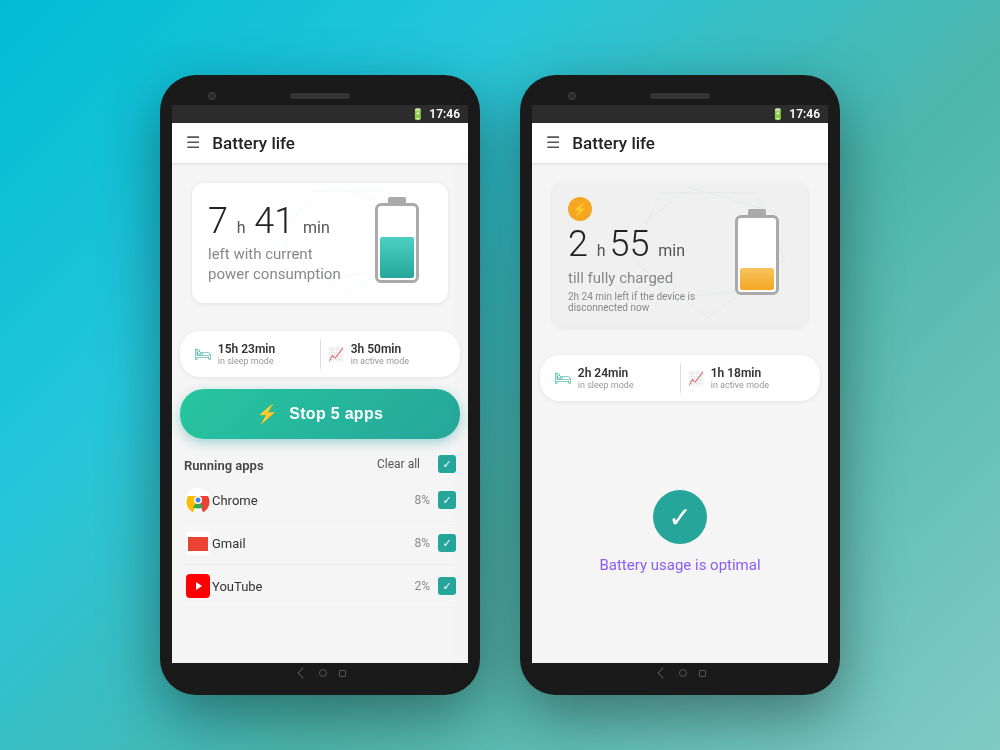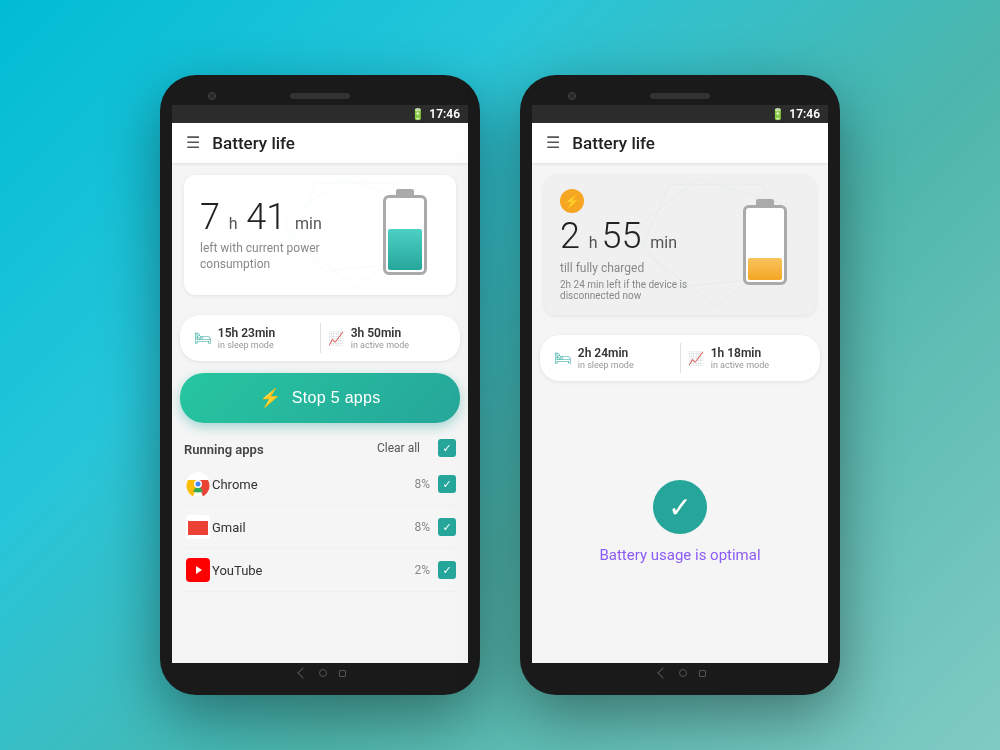--- a/index.html
+++ b/index.html
@@ -90,21 +90,21 @@
       color: #555;
       line-height: 1;
     }
     .app-title {
       font-size: 17px;
       font-weight: 500;
       color: #222;
     }
     .battery-card {
       background: white;
-      margin: 12px;
+      margin: 20px;
       border-radius: 12px;
       padding: 14px 16px;
       display: flex;
       align-items: center;
       justify-content: space-between;
       box-shadow: 0 1px 4px rgba(0,0,0,0.08);
       position: relative;
       overflow: hidden;
     }
     .battery-info-left {
@@ -115,21 +115,21 @@
       font-weight: 300;
       color: #222;
       line-height: 1.1;
     }
     .battery-time-big span.unit {
       font-size: 16px;
       font-weight: 400;
       color: #555;
     }
     .battery-subtext {
-      font-size: 12px;
+      font-size: 15px;
       color: #888;
       margin-top: 4px;
       max-width: 140px;
       line-height: 1.3;
     }
     .battery-illustration {
       width: 70px;
       display: flex;
       flex-direction: column;
       align-items: center;
@@ -211,21 +211,21 @@
       display: flex;
       align-items: center;
       justify-content: center;
       gap: 10px;
       cursor: pointer;
       box-shadow: 0 4px 12px rgba(38,166,154,0.4);
     }
     .stop-btn-label {
       color: white;
       font-size: 16px;
-      font-weight: 400;
+      font-weight: 700;
       letter-spacing: 0.3px;
     }
     .lightning-icon {
       color: white;
       font-size: 18px;
     }
     .running-apps-section {
       padding: 4px 12px;
     }
     .running-apps-header {

